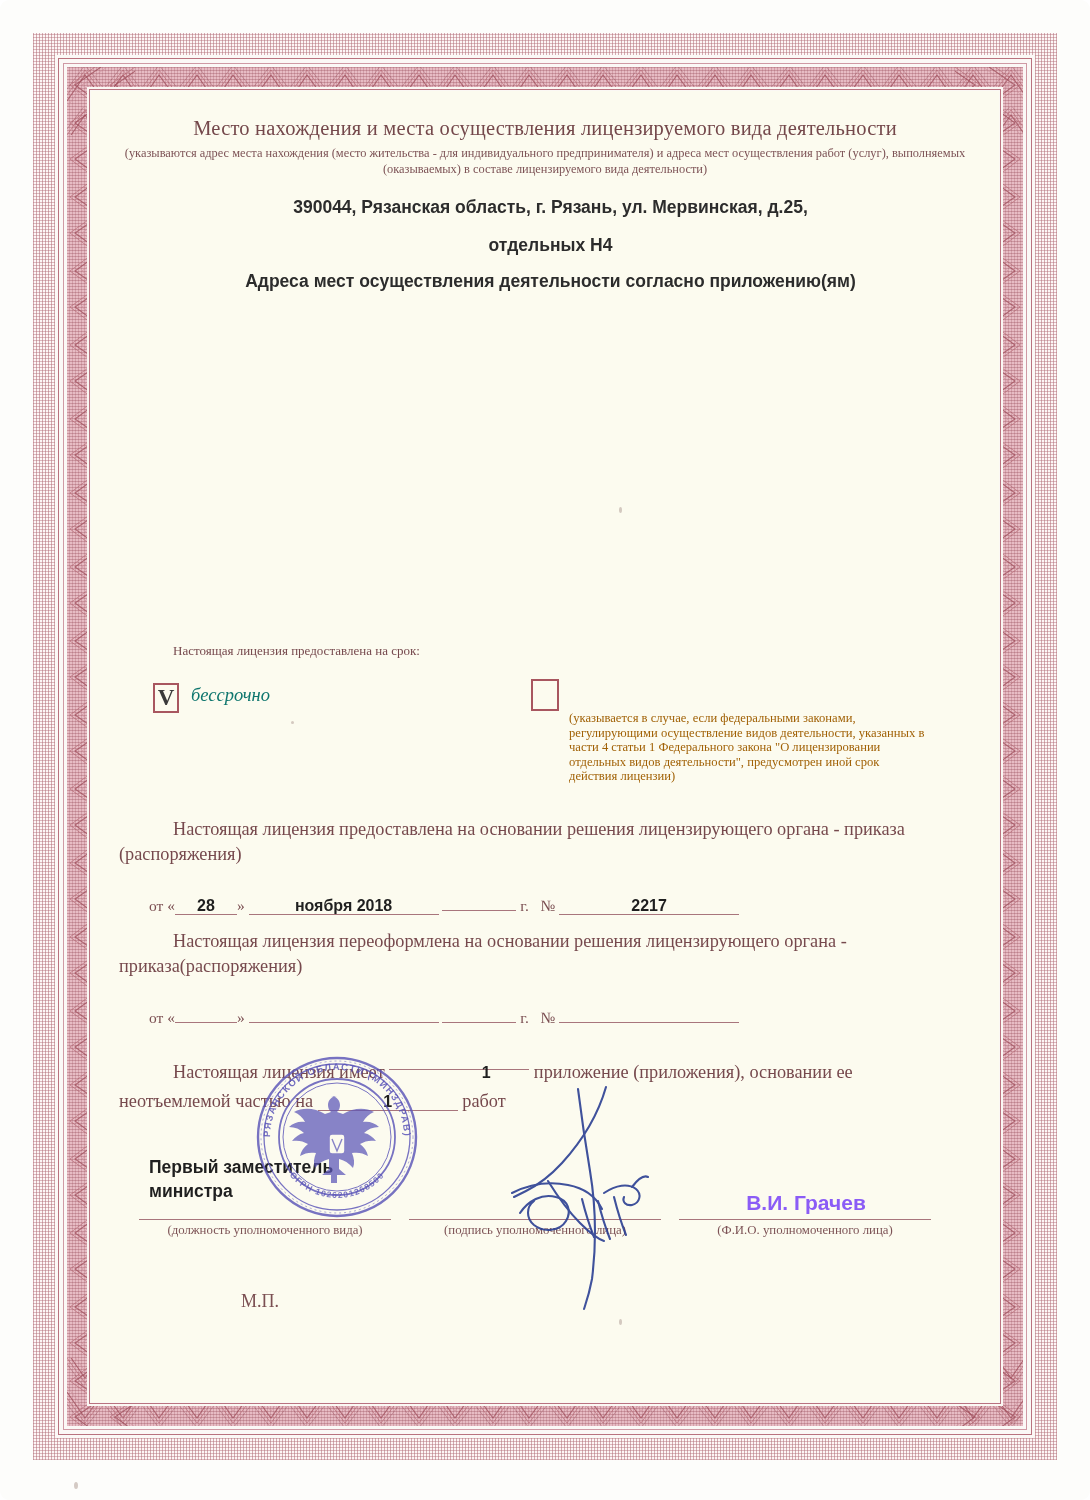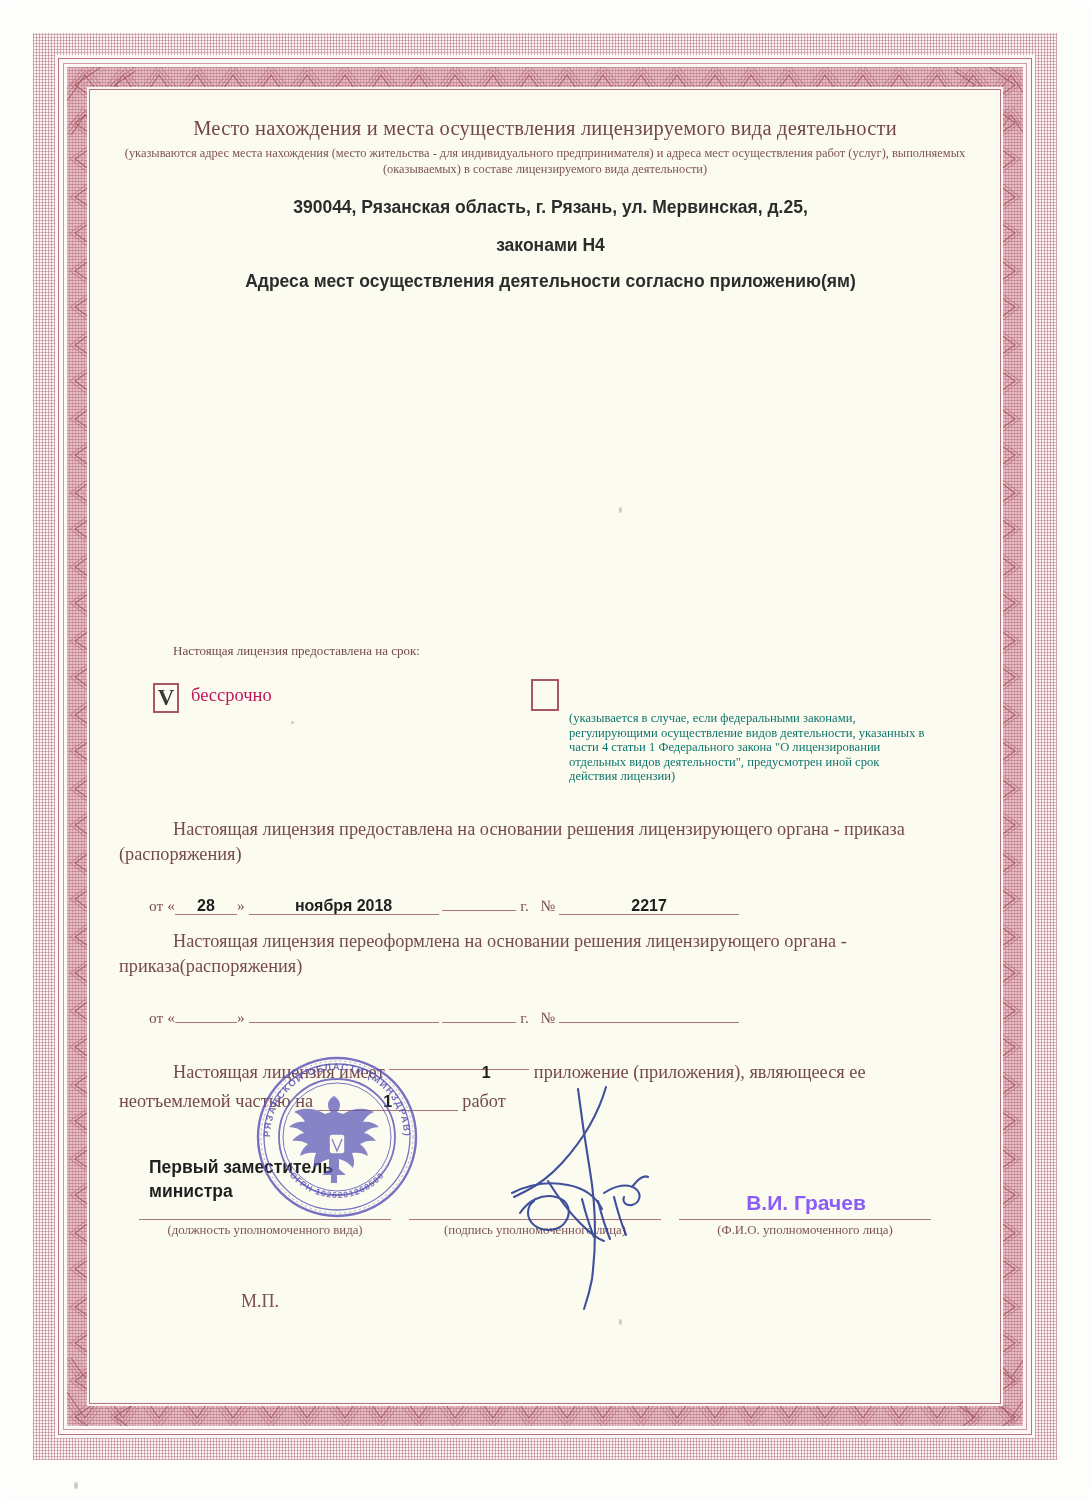--- a/index.html
+++ b/index.html
@@ -157,39 +157,40 @@
     font-weight: bold;
     font-size: 23px;
     color: #3a3a3a;
     line-height: 28px;
   }
 
   .lbl-perm {
     position: absolute;
     left: 100px; top: 594px;
     font-size: 18.5px;
-    color: #be185d;
+    color: #0f766e;
+    font-style: italic;
   }
 
   .until-row {
     position: absolute;
     left: 478px; top: 596px;
     font-size: 15px;
     color: #7b4f52;
     white-space: nowrap;
   }
   .ln { display: inline-block; border-bottom: 1px solid #a8757c; vertical-align: baseline; }
 
   .note {
     position: absolute;
     left: 478px; top: 620px;
     width: 360px;
     font-size: 12.6px;
     line-height: 14.6px;
-    color: #0f766e;
+    color: #a16207;
   }
 
   .para {
     position: absolute;
     font-size: 18.3px;
     line-height: 25px;
     color: #76494d;
   }
   .p-grant { left: 28px; top: 726px; width: 790px; text-indent: 54px; }
   .p-reissue { left: 28px; top: 838px; width: 790px; text-indent: 54px; }
@@ -341,21 +342,21 @@
     <div class="wave-band-mask"></div>
     <div class="rule rule-c"></div>
 
     <div class="content-field">
       <div class="inner">
 
         <div class="h-title">Место нахождения и места осуществления лицензируемого вида деятельности</div>
         <div class="h-sub">(указываются адрес места нахождения (место жительства - для индивидуального предпринимателя) и адреса мест осуществления работ (услуг), выполняемых (оказываемых) в составе лицензируемого вида деятельности)</div>
 
         <div class="addr addr-1">390044, Рязанская область, г. Рязань, ул. Мервинская, д.25,</div>
-        <div class="addr addr-2">законами Н4</div>
+        <div class="addr addr-2">отдельных Н4</div>
         <div class="addr addr-3">Адреса мест осуществления деятельности согласно приложению(ям)</div>
 
         <div class="term-head">Настоящая лицензия предоставлена на срок:</div>
 
         <div class="cbox cbox-perm">
           <span class="cbox-mark">V</span>
         </div>
         <div class="lbl-perm">бессрочно</div>
 
         <div class="cbox cbox-until"></div>
@@ -377,21 +378,21 @@
           <span class="ln fill" style="width:190px"></span>
           <span class="ln fill" style="width:74px"></span>
           <span>г.</span>
           &nbsp;&nbsp;<span>№</span>
           <span class="ln fill" style="width:180px"></span>
         </div>
 
         <div class="p-append">
           <span>Настоящая лицензия имеет</span>
           <span class="ln fill" style="width:140px">1</span>
-          <span>приложение (приложения), являющееся ее</span>
+          <span>приложение (приложения), основании ее</span>
         </div>
         <div class="p-append2">
           <span>неотъемлемой частью на</span>
           <span class="ln fill" style="width:140px">1</span>
           <span>работ</span>
         </div>
 
         <div class="sig-title">
           <div>Первый заместитель</div>
           <div>министра</div>

